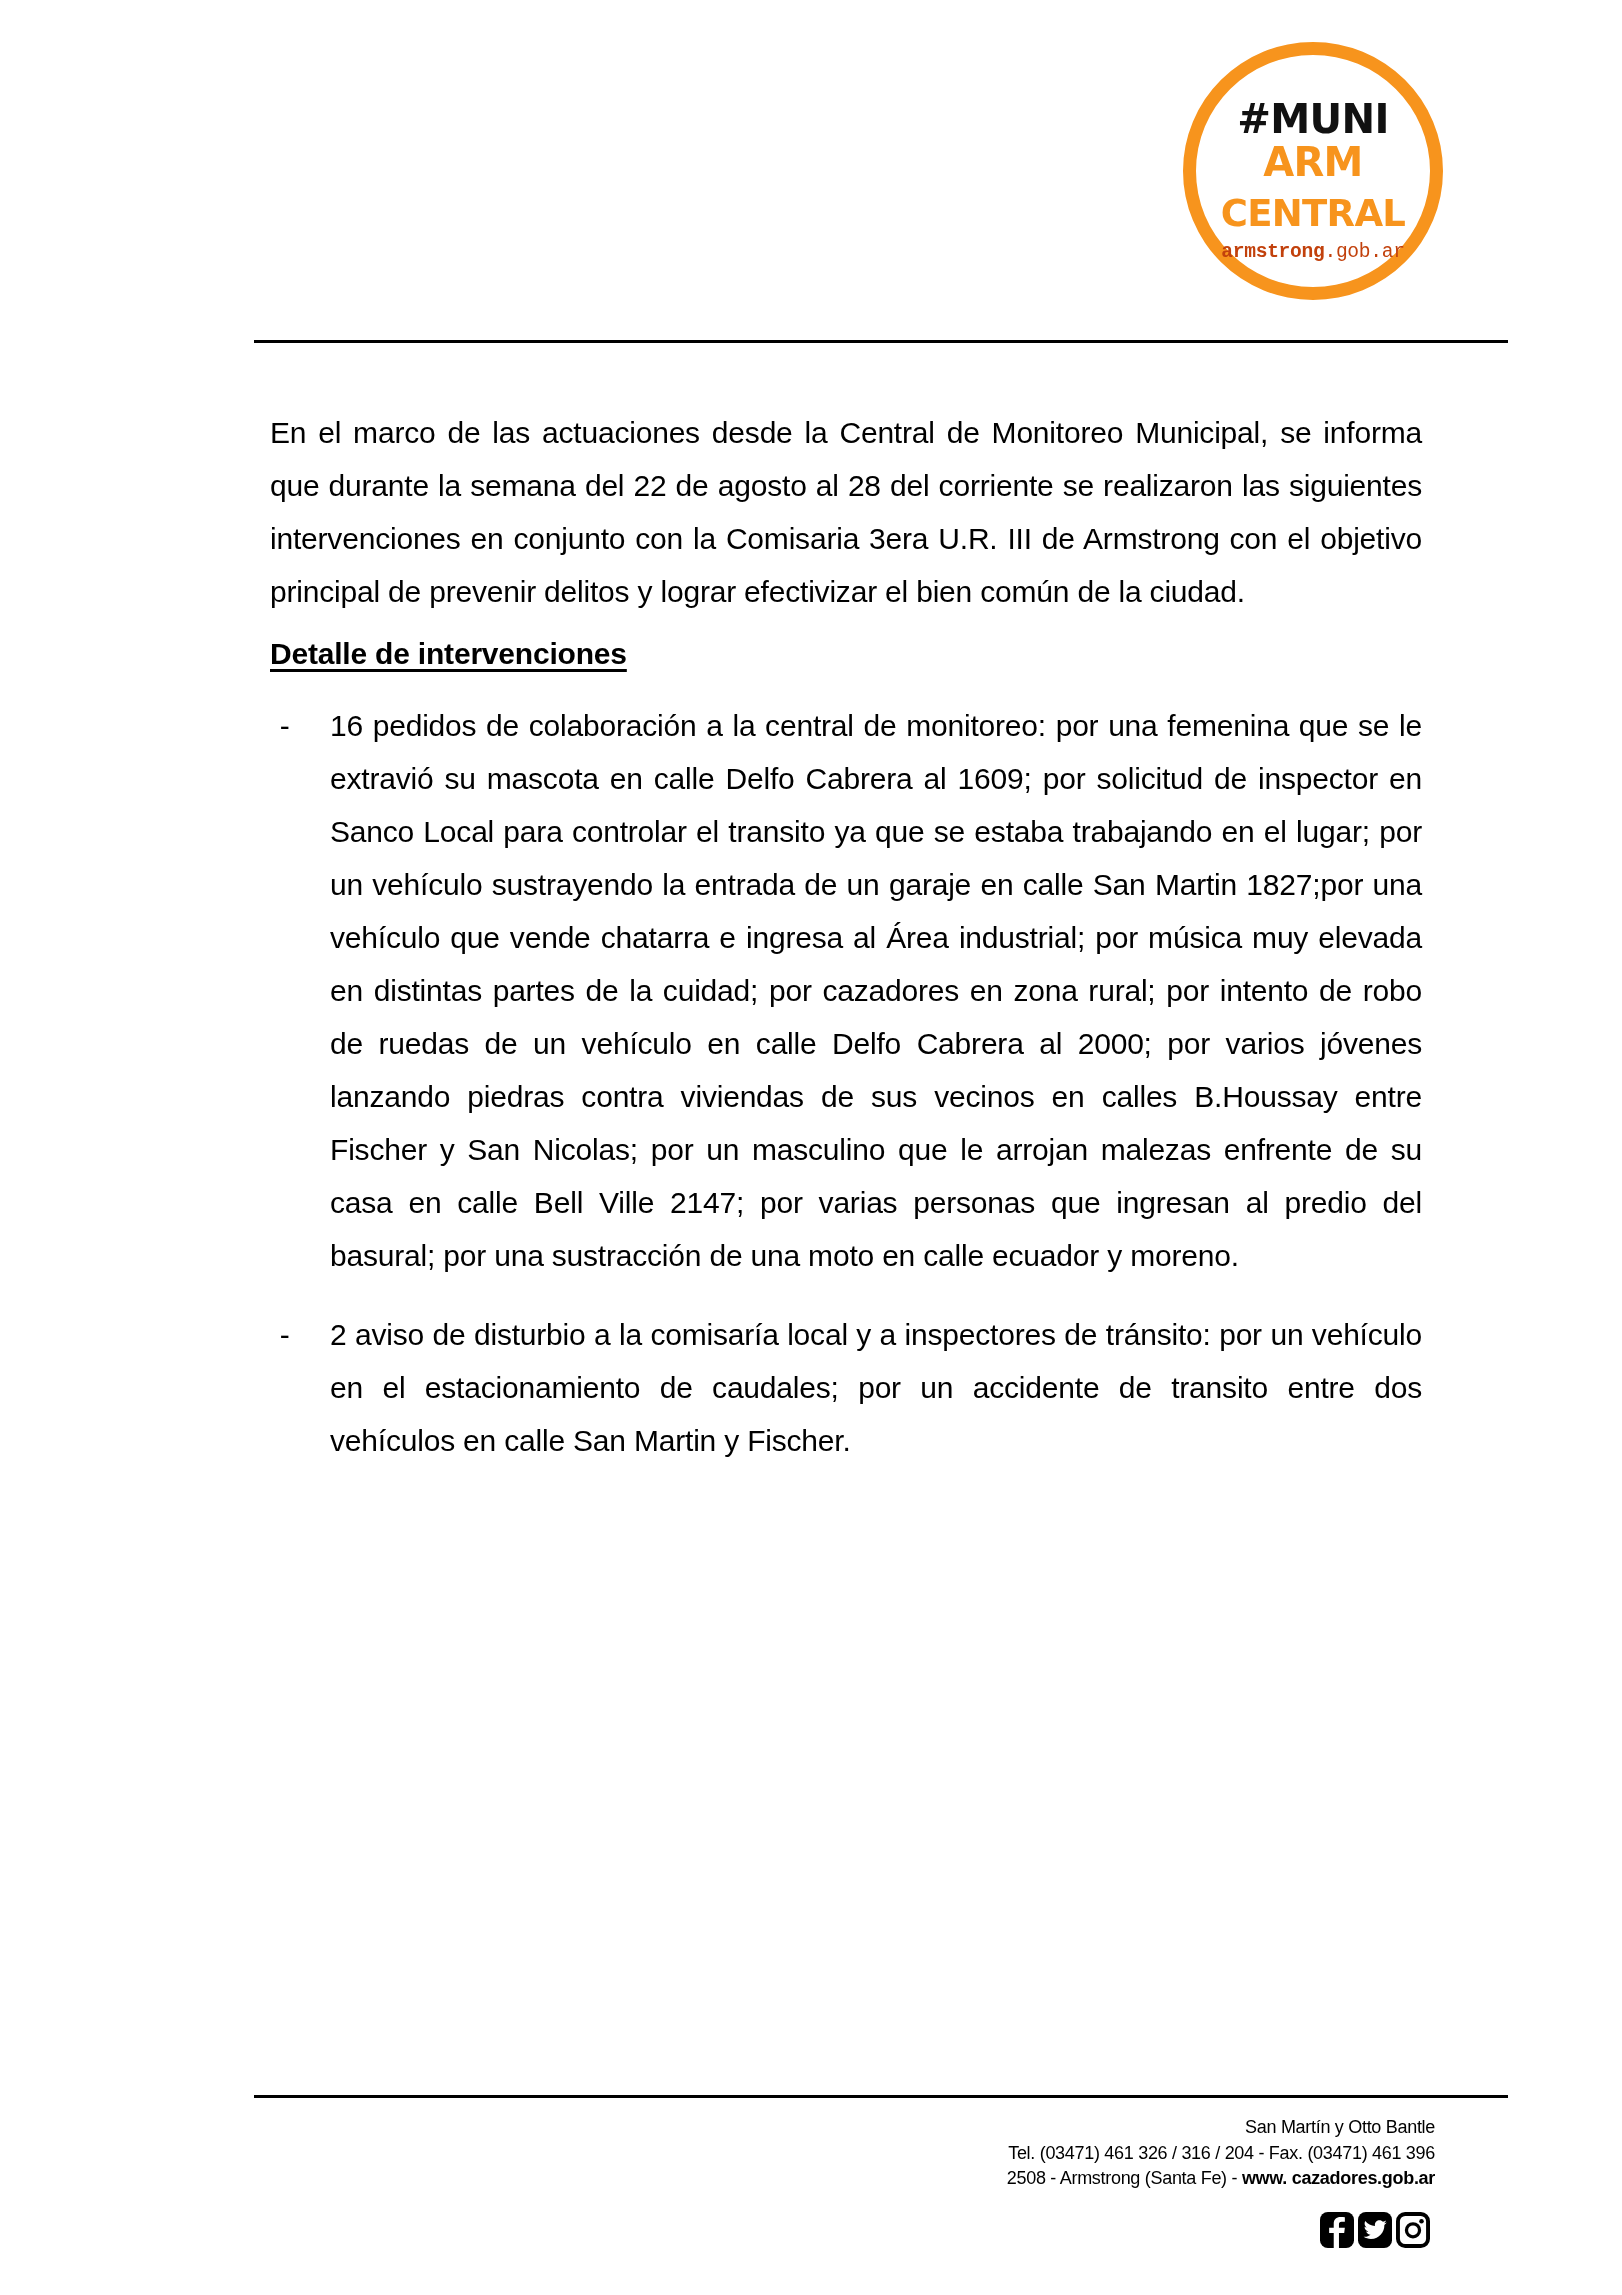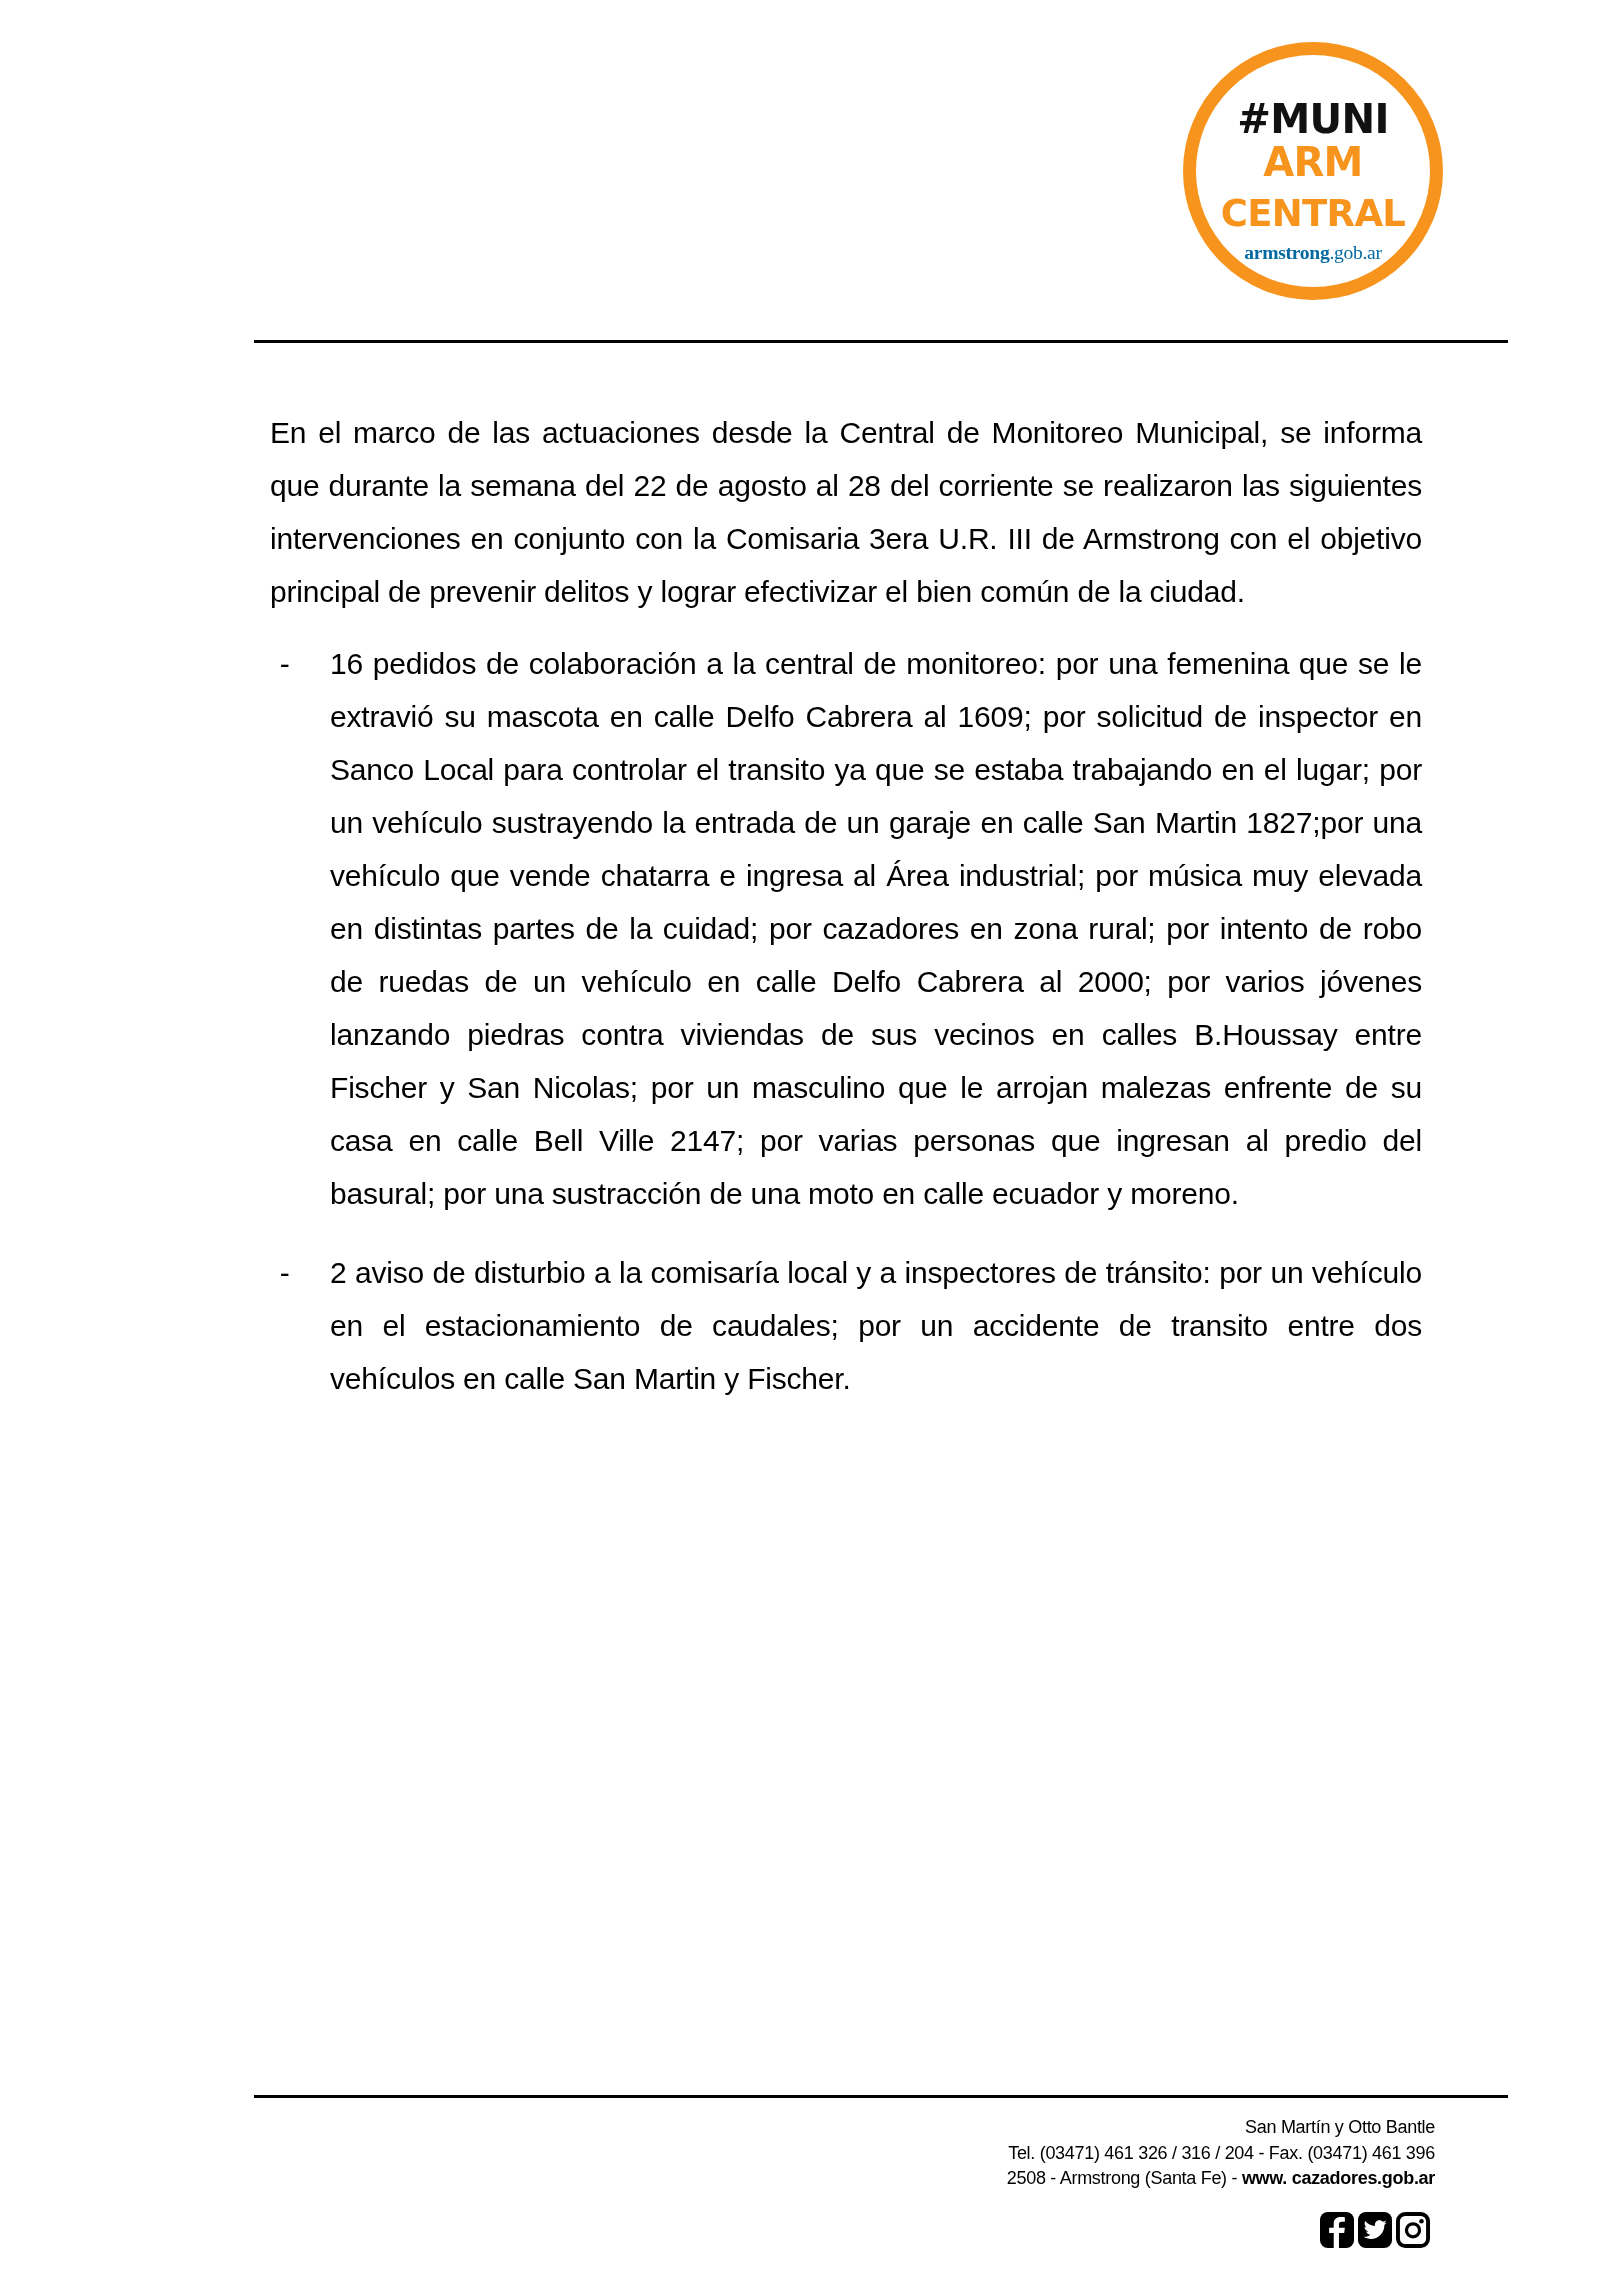--- a/index.html
+++ b/index.html
@@ -4,21 +4,21 @@
   <style>
     html, body { margin: 0; padding: 0; background: #ffffff; }
     body { width: 1623px; height: 2295px; position: relative; overflow: hidden; font-family: "Liberation Sans", sans-serif; color: #000; }
 
     
     .logo { position: absolute; left: 1183px; top: 42px; width: 260px; height: 258px; box-sizing: border-box; border: 13px solid #F7941D; border-radius: 50%; background: #fff; }
     .logo-inner { position: absolute; left: 0; right: 0; top: 44px; text-align: center; line-height: 1; }
     .logo-muni { font-family: "DejaVu Sans", sans-serif; font-weight: bold; font-size: 41px; letter-spacing: -0.7px; color: #111; display: block; height: 42px; transform: scaleX(0.98); }
     .logo-arm { font-family: "DejaVu Sans", sans-serif; font-weight: bold; font-size: 40px; color: #F7941D; display: block; height: 50px; margin-top: 1.3px; letter-spacing: -0.7px; }
     .logo-strong { font-family: "DejaVu Sans", sans-serif; font-weight: bold; font-size: 37px; color: #F7941D; display: block; height: 42px; margin-top: 2.6px; letter-spacing: -0.7px; }
-    .logo-url { display: block; margin-top: 6.5px; font-size: 19.6px; color: #0369a1; font-family: Liberation Serif, serif; letter-spacing: -0.3px; }
+    .logo-url { display: block; margin-top: 6.5px; font-size: 19.6px; color: #c2410c; font-family: Liberation Mono, monospace; letter-spacing: -0.3px; }
     .logo-url b { font-weight: bold; }
 
     
     .rule { position: absolute; left: 254px; width: 1254px; height: 2.6px; background: #000; }
     .rule-top { top: 340px; }
     .rule-bottom { top: 2095px; }
 
     
     .content { position: absolute; left: 270px; top: 386px; width: 1152px; font-family: "Liberation Sans", sans-serif; font-size: 30px; line-height: 53px; }
     .title { text-align: center; font-weight: bold; text-decoration: underline; text-decoration-thickness: 2.6px; text-underline-offset: 5.2px; margin: 0; font-size: 30px; line-height: 53px; letter-spacing: -0.3px; }
@@ -49,20 +49,21 @@
   </div>
 </div>
 
 <div class="rule rule-top"></div>
 
 <div class="content">
 
 
   <p class="paragraph">En el marco de las actuaciones desde la Central de Monitoreo Municipal, se informa que durante la semana del 22 de agosto al 28 del corriente se realizaron las siguientes intervenciones en conjunto con la Comisaria 3era U.R. III de Armstrong con el objetivo principal de prevenir delitos y lograr efectivizar el bien común de la ciudad.</p>
 
+  <div class="section-heading" style="margin-top:9.2px;">Detalle de intervenciones</div>
 
   <ul class="list">
     <li class="list-item">
       <span class="list-dash">-</span>
       <span>16 pedidos de colaboración a la central de monitoreo: por una femenina que se le extravió su mascota en calle Delfo Cabrera al 1609; por solicitud de inspector en Sanco Local para controlar el transito ya que se estaba trabajando en el lugar; por un vehículo sustrayendo la entrada de un garaje en calle San Martin 1827;por una vehículo  que vende chatarra e ingresa al Área industrial; por música muy elevada en distintas partes de la cuidad; por cazadores en zona rural; por intento de robo de ruedas de un vehículo en calle Delfo Cabrera al 2000; por varios jóvenes lanzando piedras contra  viviendas de sus vecinos en calles B.Houssay entre Fischer y San Nicolas; por un masculino que le arrojan malezas enfrente de su casa en calle Bell Ville 2147; por varias personas que ingresan al predio del basural; por una sustracción de una moto en calle ecuador y moreno.</span>
     </li>
     <li class="list-item">
       <span class="list-dash">-</span>
       <span>2 aviso de disturbio a la comisaría local y a inspectores de tránsito: por un vehículo en el estacionamiento de caudales; por un accidente de transito entre dos vehículos en calle San Martin y Fischer.</span>
     </li>

